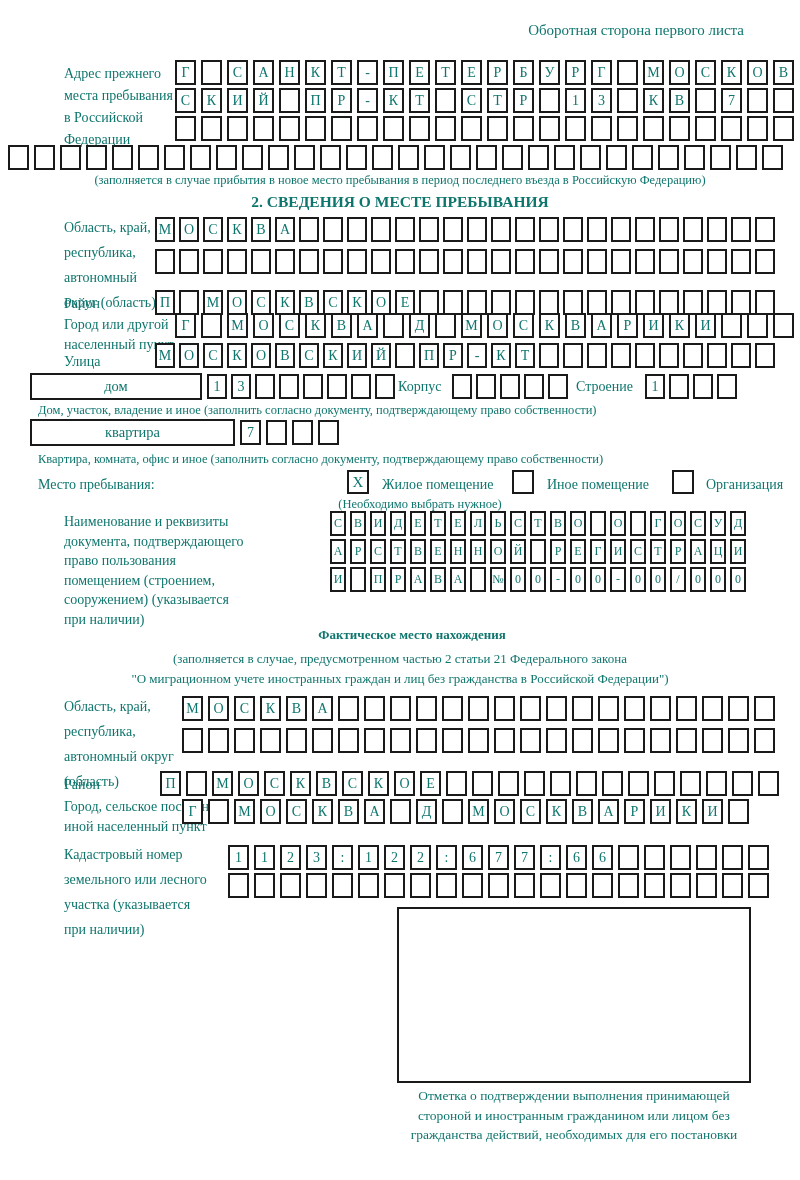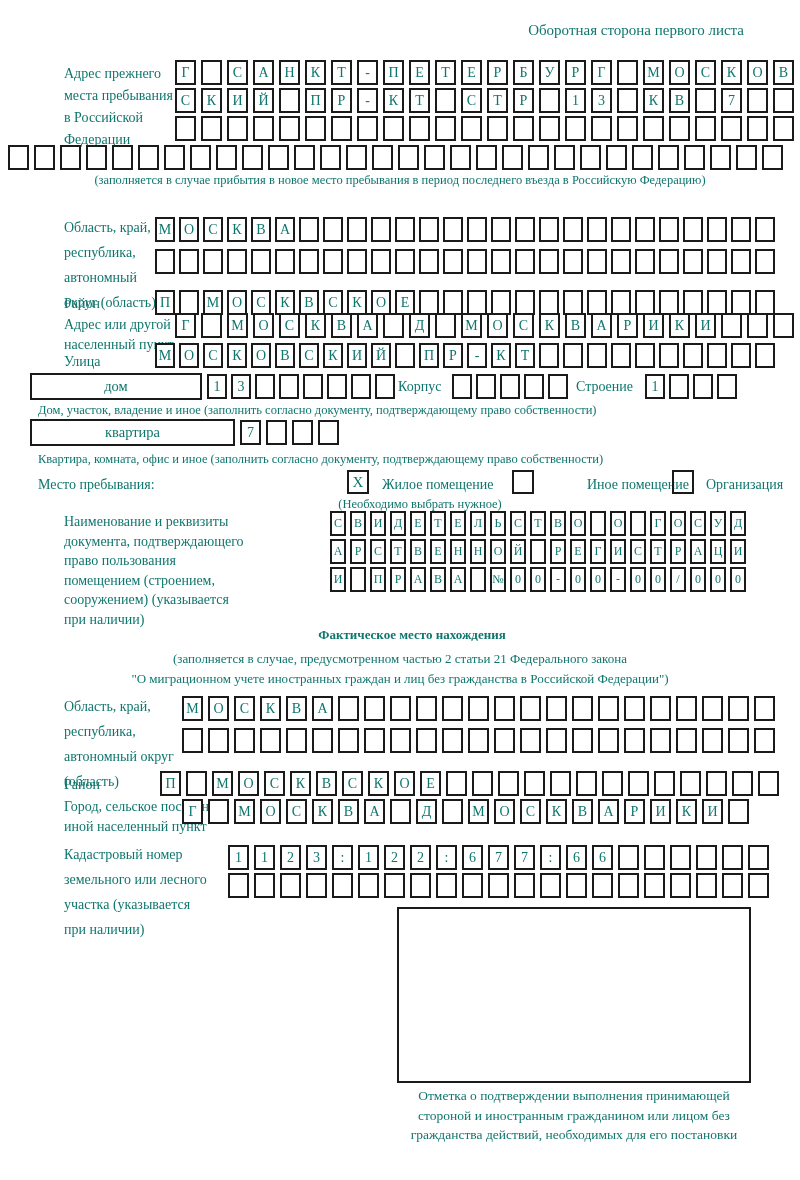--- a/index.html
+++ b/index.html
@@ -143,20 +143,21 @@
       <span class="cell"></span>
       <span class="cell"></span>
       <span class="cell"></span>
       <span class="cell"></span>
       <span class="cell"></span>
       <span class="cell"></span>
       <span class="cell"></span>
     </div>
   <div class="abs note center" style="top:173px;">(заполняется в случае прибытия в новое место пребывания в период последнего въезда в Российскую Федерацию)</div>
 
+  <div class="abs hdr center" style="top:193px;">2. СВЕДЕНИЯ О МЕСТЕ ПРЕБЫВАНИЯ</div>
 
   <div class="abs lbl lh25" style="left:64px;top:215px;">
       <div>Область, край,</div>
       <div>республика,</div>
       <div>автономный</div>
       <div>округ (область)</div>
     </div>
   <div class="abs cellrow" style="left:155px;top:217px;">
       <span class="cell">М</span>
       <span class="cell">О</span>
@@ -238,21 +239,21 @@
       <span class="cell"></span>
       <span class="cell"></span>
       <span class="cell"></span>
       <span class="cell"></span>
       <span class="cell"></span>
       <span class="cell"></span>
       <span class="cell"></span>
     </div>
 
   <div class="abs lbl lh20" style="left:64px;top:315px;">
-      <div>Адрес или другой</div>
+      <div>Город или другой</div>
       <div>населенный пункт</div>
     </div>
   <div class="abs cellrow p26" style="left:175px;top:313px;">
       <span class="cell">Г</span>
       <span class="cell"></span>
       <span class="cell">М</span>
       <span class="cell">О</span>
       <span class="cell">С</span>
       <span class="cell">К</span>
       <span class="cell">В</span>
@@ -339,21 +340,21 @@
       <span class="cell"></span>
       <span class="cell"></span>
       <span class="cell"></span>
     </div>
   <div class="abs note" style="left:38px;top:452px;">Квартира, комната, офис и иное (заполнить согласно документу, подтверждающему право собственности)</div>
 
   <div class="abs lbl" style="left:38px;top:474px;">Место пребывания:</div>
   <div class="abs checkbox" style="left:347px;top:470px;">X</div>
   <div class="abs lbl" style="left:382px;top:474px;">Жилое помещение</div>
   <div class="abs checkbox" style="left:512px;top:470px;"></div>
-  <div class="abs lbl" style="left:547px;top:474px;margin-left:40px;">Иное помещение</div>
+  <div class="abs lbl" style="left:547px;top:474px;">Иное помещение</div>
   <div class="abs checkbox" style="left:672px;top:470px;"></div>
   <div class="abs lbl" style="left:706px;top:474px;">Организация</div>
   <div class="abs note" style="left:270px;top:497px;width:300px;text-align:center;">(Необходимо выбрать нужное)</div>
 
   <div class="abs lbl lh20" style="left:64px;top:512px;">
       <div>Наименование и реквизиты</div>
       <div>документа, подтверждающего</div>
       <div>право пользования</div>
       <div>помещением (строением,</div>
       <div>сооружением) (указывается</div>

